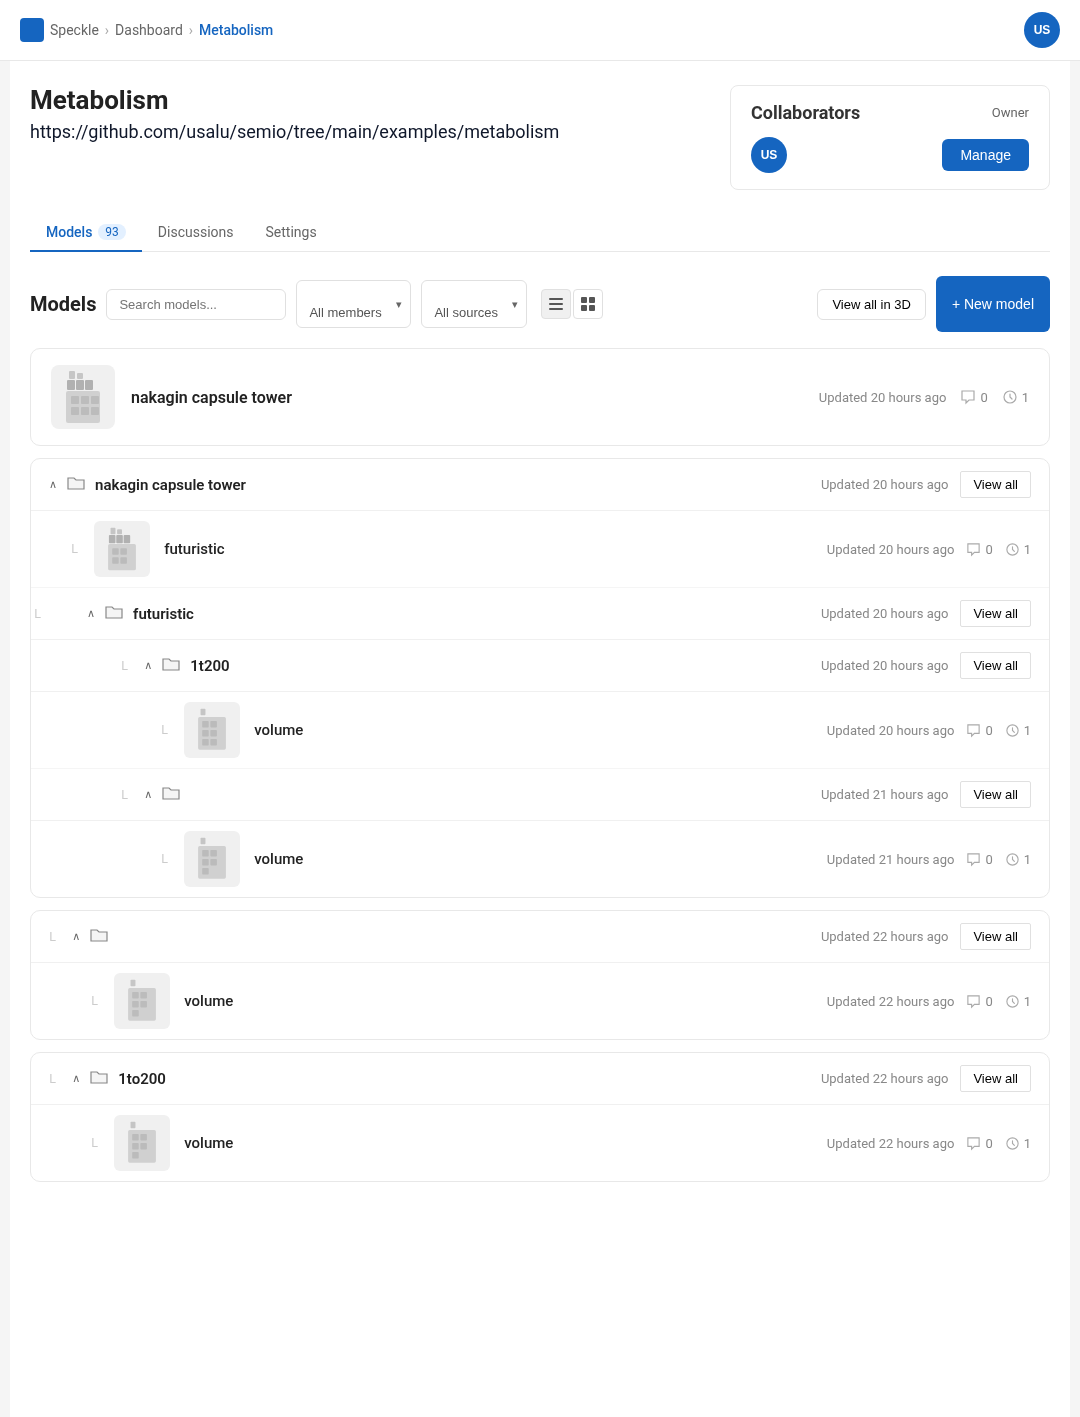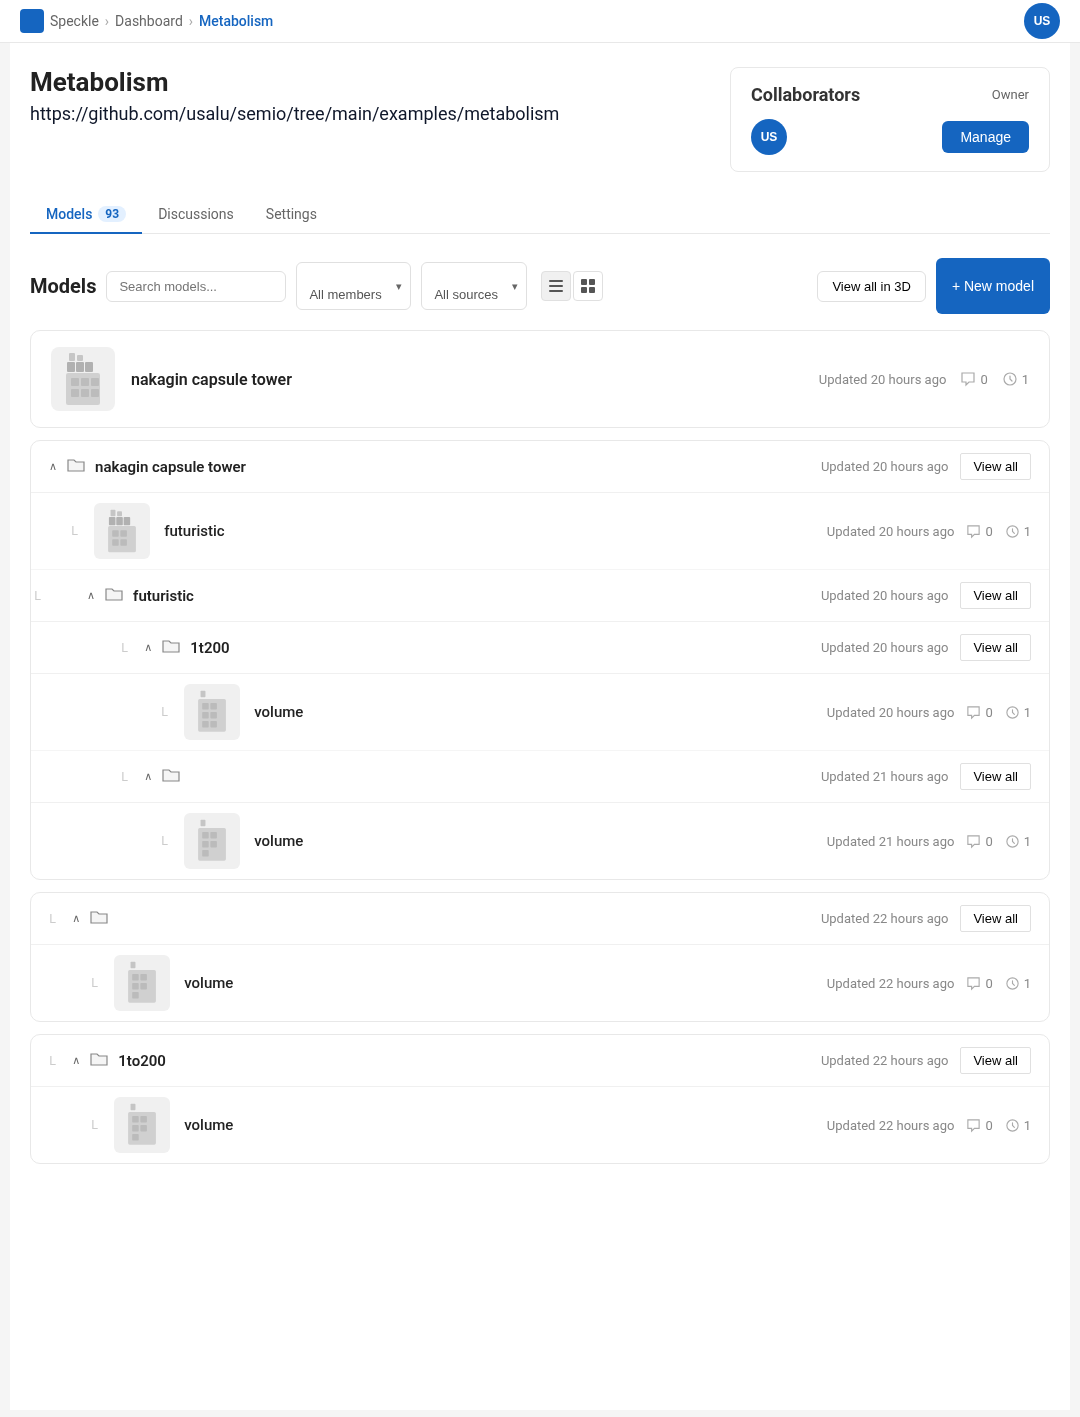--- a/index.html
+++ b/index.html
@@ -1,18 +1,18 @@
 <!DOCTYPE html>
 <html><head>
   <meta charset="utf-8">
   <style>
     * { box-sizing: border-box; margin: 0; padding: 0; }
     body { font-family: -apple-system, BlinkMacSystemFont, 'Segoe UI', Roboto, sans-serif; background: #f5f5f5; color: #333; font-size: 14px; }
     
-    .topbar { background: white; padding: 3px 20px; display: flex; align-items: center; justify-content: space-between; border-bottom: 1px solid #e8e8e8; }
+    .topbar { background: white; padding: 12px 20px; display: flex; align-items: center; justify-content: space-between; border-bottom: 1px solid #e8e8e8; }
     .breadcrumb { display: flex; align-items: center; gap: 6px; font-size: 14px; color: #666; }
     .breadcrumb .speckle-logo { width: 24px; height: 24px; background: #1565c0; border-radius: 4px; display: inline-block; }
     .breadcrumb a { color: #666; text-decoration: none; }
     .breadcrumb .current { color: #1565c0; font-weight: 500; }
     .breadcrumb .sep { color: #aaa; }
     .avatar-btn { width: 36px; height: 36px; background: #1565c0; border-radius: 50%; color: white; font-size: 12px; font-weight: 600; display: flex; align-items: center; justify-content: center; cursor: pointer; border: none; }
 
     .main-content { max-width: 1060px; margin: 0 auto; padding: 24px 20px; background: white; min-height: calc(100vh - 50px); }
 
     .project-header { display: flex; justify-content: space-between; align-items: flex-start; margin-bottom: 24px; }
@@ -22,21 +22,21 @@
     .collaborators-card { border: 1px solid #e8e8e8; border-radius: 8px; padding: 16px 20px; min-width: 320px; }
     .collab-header { display: flex; justify-content: space-between; align-items: center; margin-bottom: 14px; }
     .collab-title { font-size: 18px; font-weight: 700; }
     .owner-label { font-size: 13px; color: #666; }
     .collab-body { display: flex; align-items: center; justify-content: space-between; }
     .manage-btn { background: #1565c0; color: white; border: none; border-radius: 6px; padding: 8px 18px; font-size: 14px; cursor: pointer; font-weight: 500; }
 
     .tabs { display: flex; gap: 0; border-bottom: 1px solid #e8e8e8; margin-bottom: 24px; }
     .tab { padding: 10px 16px; font-size: 14px; cursor: pointer; color: #666; border-bottom: 2px solid transparent; margin-bottom: -1px; text-decoration: none; display: flex; align-items: center; gap: 6px; }
     .tab.active { color: #1565c0; border-bottom: 2px solid #1565c0; font-weight: 500; }
-    .tab-badge { background: #e3f0ff; color: #1565c0; border-radius: 10px; padding: 1px 7px; font-size: 12px; font-weight: 700; }
+    .tab-badge { background: #e3f0ff; color: #1565c0; border-radius: 10px; padding: 1px 7px; font-size: 12px; font-weight: 400; }
 
     .models-toolbar { display: flex; align-items: center; gap: 10px; margin-bottom: 16px; }
     .models-title { font-size: 20px; font-weight: 700; color: #222; flex: 0 0 auto; }
     .search-input { border: 1px solid #e0e0e0; border-radius: 6px; padding: 7px 12px; font-size: 13px; width: 180px; color: #aaa; outline: none; }
     .select-wrapper { position: relative; }
     .select-wrapper::after { content: '▾'; position: absolute; right: 10px; top: 50%; transform: translateY(-50%); color: #666; pointer-events: none; font-size: 11px; }
     .select-wrapper select { border: 1px solid #e0e0e0; border-radius: 6px; padding: 24px 28px 7px 12px; font-size: 13px; color: #555; background: white; cursor: pointer; appearance: none; outline: none; width: 100%; }
 
     .view-toggles { display: flex; align-items: center; gap: 2px; margin-left: 4px; }
     .view-toggle-btn { border: 1px solid #e0e0e0; background: white; border-radius: 4px; width: 30px; height: 30px; display: flex; align-items: center; justify-content: center; cursor: pointer; }

